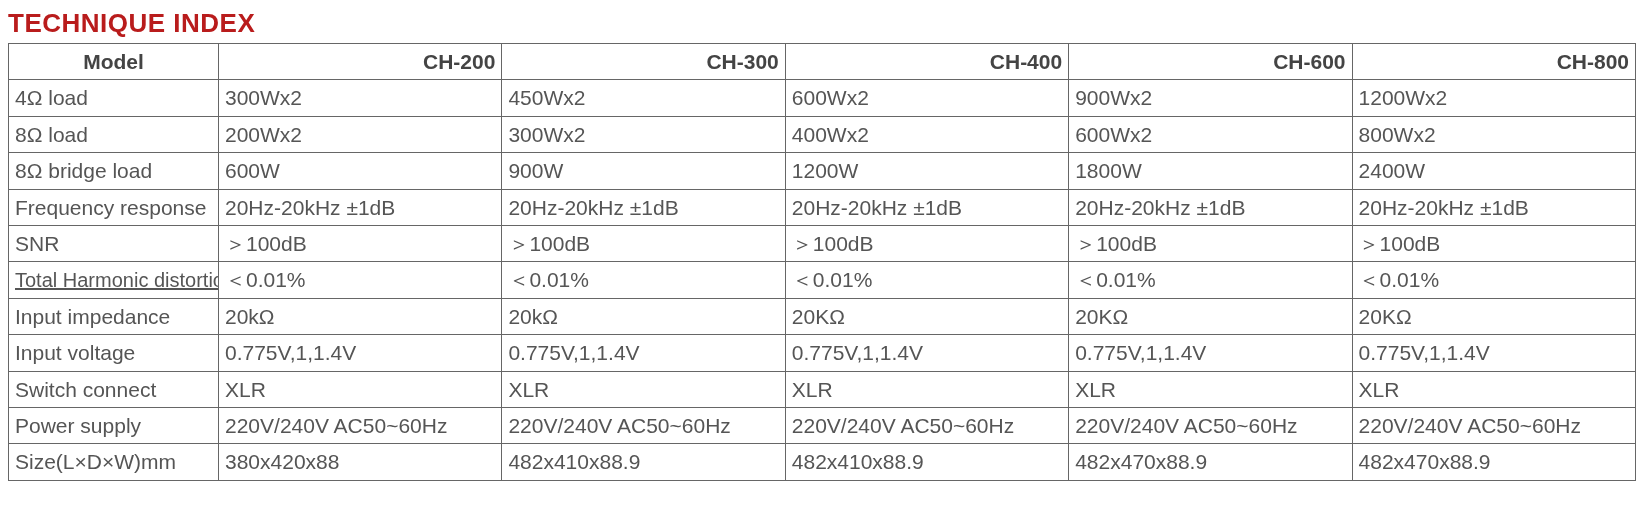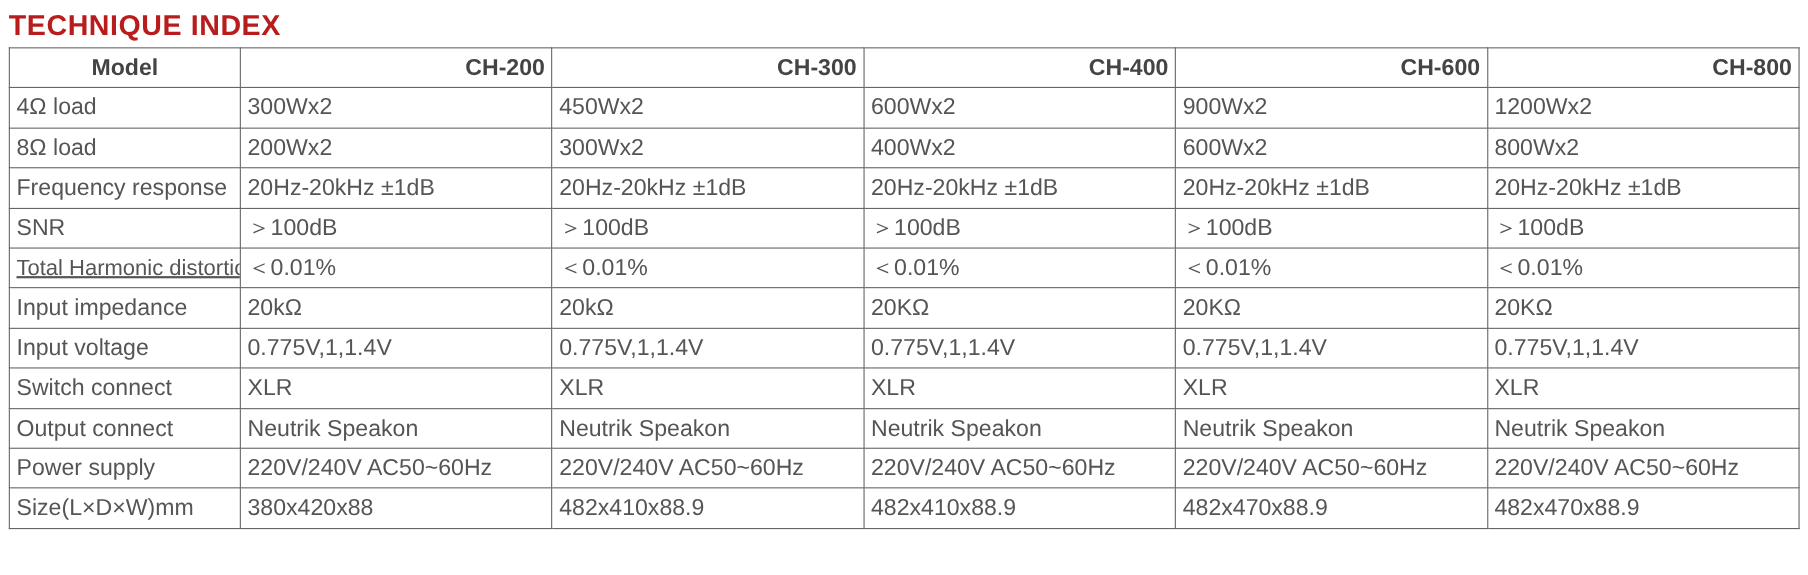--- a/index.html
+++ b/index.html
@@ -85,20 +85,28 @@
       </tr>
       <tr>
         <td>8Ω load</td>
         <td>200Wx2</td>
         <td>300Wx2</td>
         <td>400Wx2</td>
         <td>600Wx2</td>
         <td>800Wx2</td>
       </tr>
       <tr>
+        <td>8Ω bridge load</td>
+        <td>600W</td>
+        <td>900W</td>
+        <td>1200W</td>
+        <td>1800W</td>
+        <td>2400W</td>
+      </tr>
+      <tr>
         <td>Frequency response</td>
         <td>20Hz-20kHz ±1dB</td>
         <td>20Hz-20kHz ±1dB</td>
         <td>20Hz-20kHz ±1dB</td>
         <td>20Hz-20kHz ±1dB</td>
         <td>20Hz-20kHz ±1dB</td>
       </tr>
       <tr>
         <td>SNR</td>
         <td>＞100dB</td>
@@ -133,28 +141,20 @@
       </tr>
       <tr>
         <td>Switch connect</td>
         <td>XLR</td>
         <td>XLR</td>
         <td>XLR</td>
         <td>XLR</td>
         <td>XLR</td>
       </tr>
       <tr>
-        <td>Output connect</td>
-        <td>Neutrik Speakon</td>
-        <td>Neutrik Speakon</td>
-        <td>Neutrik Speakon</td>
-        <td>Neutrik Speakon</td>
-        <td>Neutrik Speakon</td>
-      </tr>
-      <tr>
         <td>Power supply</td>
         <td>220V/240V AC50~60Hz</td>
         <td>220V/240V AC50~60Hz</td>
         <td>220V/240V AC50~60Hz</td>
         <td>220V/240V AC50~60Hz</td>
         <td>220V/240V AC50~60Hz</td>
       </tr>
       <tr>
         <td>Size(L×D×W)mm</td>
         <td>380x420x88</td>

